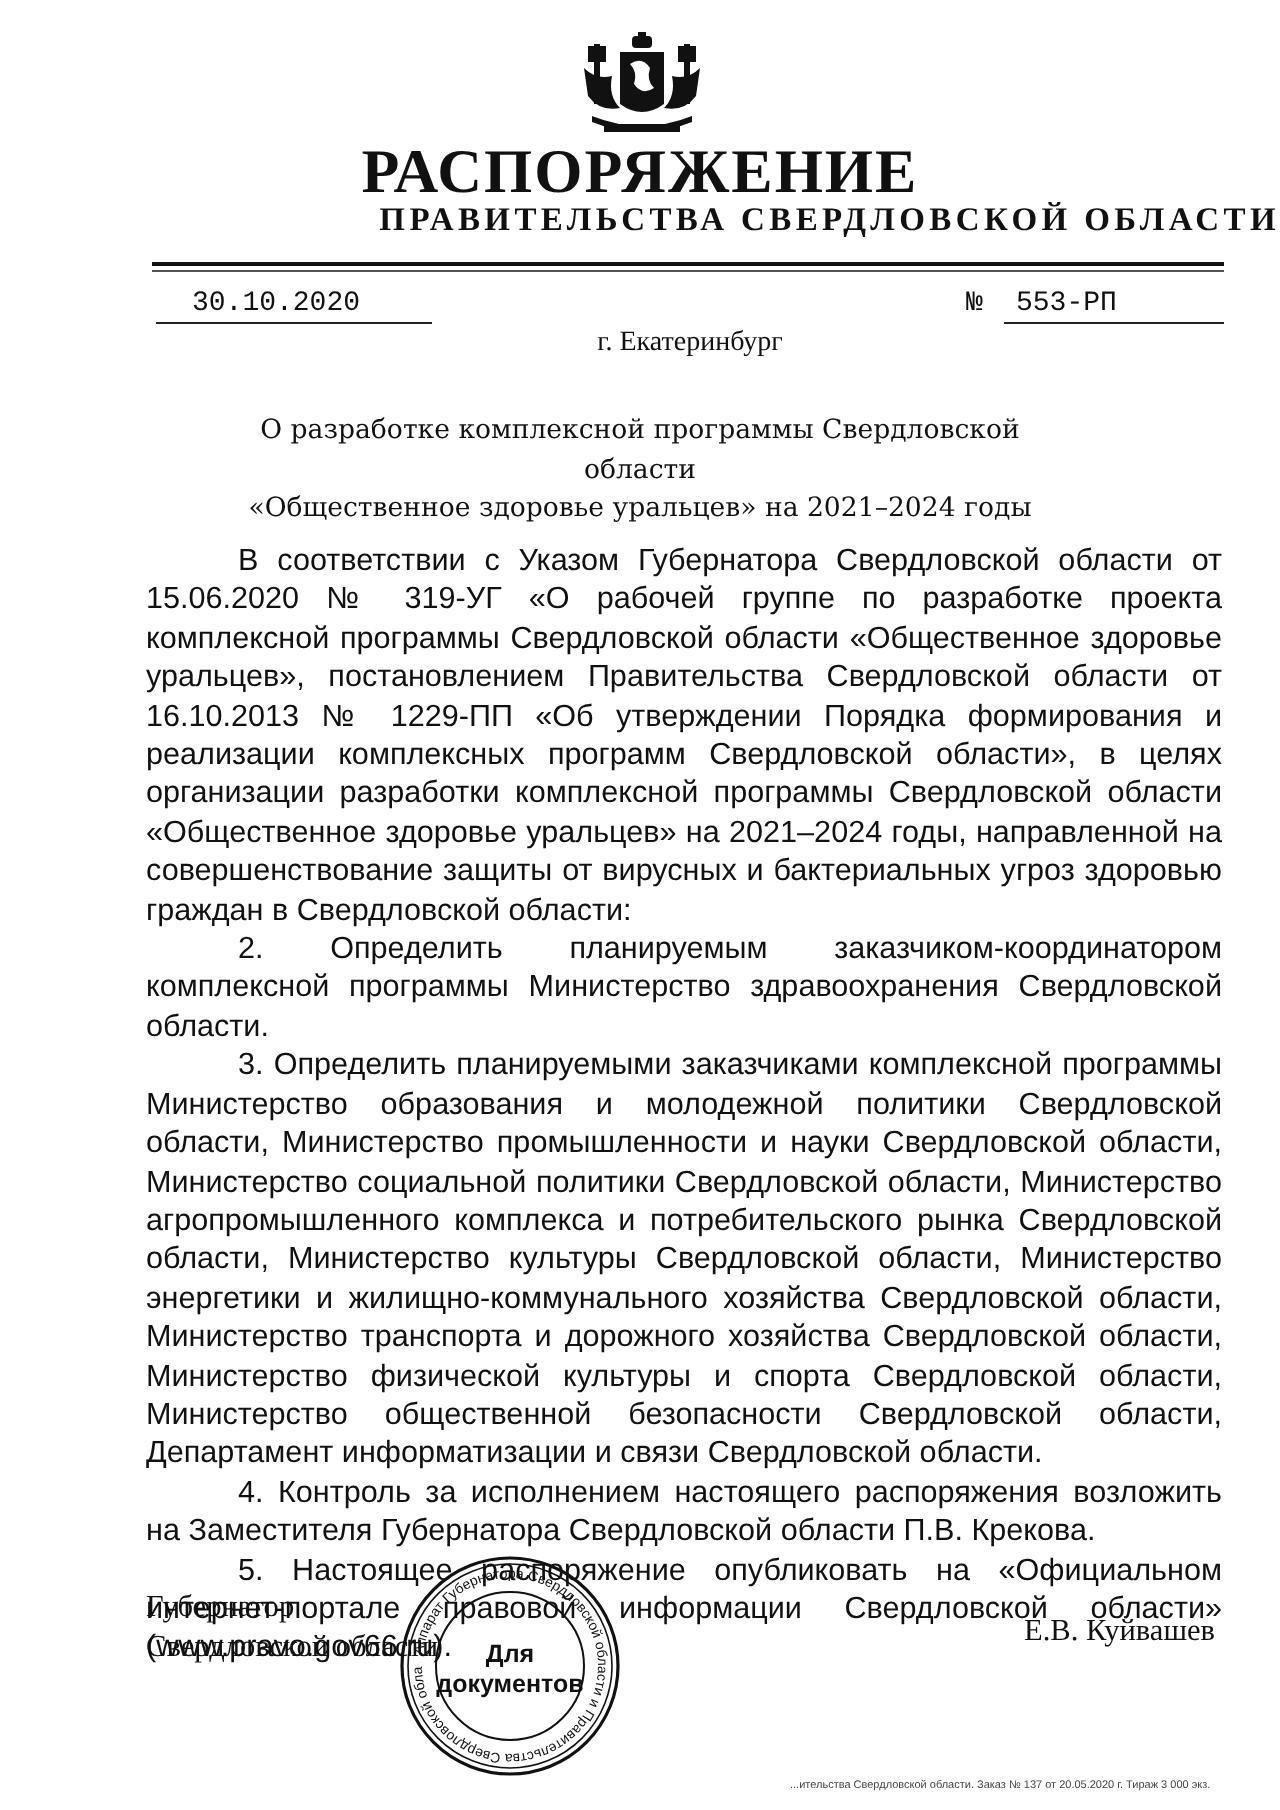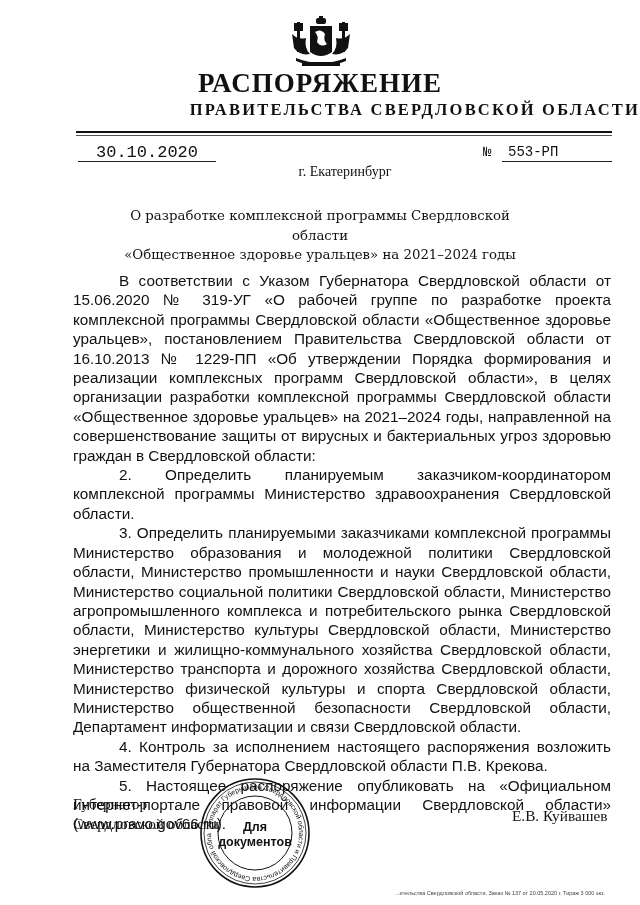--- a/index.html
+++ b/index.html
@@ -1,22 +1,22 @@
 <!DOCTYPE html>
 <html><head>
 <meta charset="utf-8">
 <style>
   html, body { margin: 0; padding: 0; background: #ffffff; }
   body { width: 640px; height: 905px; position: relative; overflow: hidden; color: #111; font-family: "Liberation Serif", "DejaVu Serif", serif; }
   .coat { position: absolute; left: 282px; top: 16px; width: 78px; height: 56px; }
-  .title { position: absolute; left: 0; width: 640px; text-align: center; top: 68px; font-family: "Liberation Serif", serif; font-weight: bold; font-size: 27px; letter-spacing: 1px; }
+  .title { position: absolute; left: 0; width: 640px; text-align: center; top: 68px; font-family: "Liberation Serif", serif; font-weight: bold; font-size: 31px; letter-spacing: 1px; }
   .subtitle { position: absolute; left: 0; width: 640px; text-align: right; top: 100px; font-family: "Liberation Serif", serif; font-weight: bold; font-size: 16.5px; letter-spacing: 2.2px; }
   .rule1 { position: absolute; left: 76px; top: 131px; width: 536px; height: 2px; background: #111; }
   .rule2 { position: absolute; left: 76px; top: 134.5px; width: 536px; height: 1px; background: #555; }
-  .date { position: absolute; left: 78px; top: 145px; width: 138px; border-bottom: 1px solid #222; font-family: "Liberation Mono", "DejaVu Sans Mono", monospace; font-size: 17px; padding-left: 18px; box-sizing: border-box; height: 17px; line-height: 15px; }
+  .date { position: absolute; left: 78px; top: 145px; width: 138px; border-bottom: 1px solid #222; font-family: "Liberation Mono", "DejaVu Sans Mono", monospace; font-size: 14px; padding-left: 18px; box-sizing: border-box; height: 17px; line-height: 15px; }
   .num-label { position: absolute; left: 483px; top: 145px; font-family: "Liberation Mono", monospace; font-size: 14px; line-height: 15px; }
   .num { position: absolute; left: 502px; top: 145px; width: 110px; border-bottom: 1px solid #222; font-family: "Liberation Mono", monospace; font-size: 14px; padding-left: 6px; box-sizing: border-box; height: 17px; line-height: 15px; }
   .city { position: absolute; left: 0; width: 640px; text-align: center; top: 164px; font-size: 14px; padding-left: 25px; }
   .doc-heading { position: absolute; left: 110px; width: 420px; text-align: center; top: 206px; font-family: "DejaVu Serif", serif; font-weight: normal; font-size: 13.3px; line-height: 19.5px; }
   .body { position: absolute; left: 73px; width: 538px; top: 271px; font-family: Liberation Sans, sans-serif; font-size: 15.3px; line-height: 19.4px; text-align: justify; }
   .body p { margin: 0; text-indent: 46px; text-align: justify; }
   .sign-left { position: absolute; left: 73px; top: 794px; font-size: 15.3px; line-height: 19.5px; }
   .sign-right { position: absolute; left: 512px; top: 807px; font-size: 15.3px; }
   .stamp { position: absolute; left: 198px; top: 776px; width: 114px; height: 114px; }
   .footer { position: absolute; left: 395px; top: 890px; font-family: "Liberation Sans", sans-serif; font-size: 5.5px; color: #444; white-space: nowrap; }

